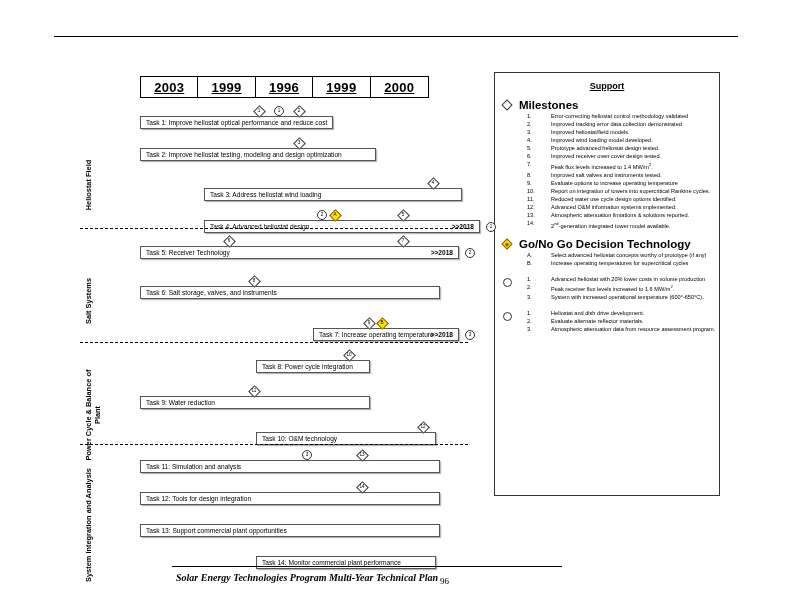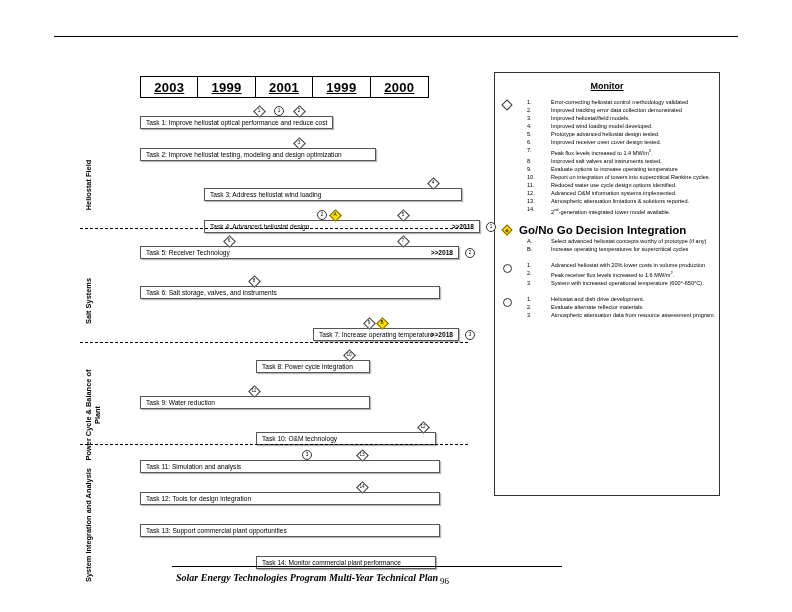--- a/index.html
+++ b/index.html
@@ -85,21 +85,21 @@
 <body>
 
 <div class="page">
 
   <div class="top-rule"></div>
 
   <div class="chart">
     <div class="yearbar" id="yearbar">
         <div class="yearcell">2003</div>
         <div class="yearcell">1999</div>
-        <div class="yearcell">2001</div>
+        <div class="yearcell">1996</div>
         <div class="yearcell">1999</div>
         <div class="yearcell">2000</div>
       </div>
     <div id="lanes-host">
         <div class="lane-label" style="width: 150px; left: 6px; top: 190px;">Heliostat Field</div>
         <div class="bar" style="left: 62px; top: 46px; width: 193px;">
           <span class="lbl">Task 1: Improve heliostat optical performance and reduce cost</span>
         </div>
         <div class="mk" style="left: 175px; top: 35px;">
           <span class="dia"></span>
@@ -234,26 +234,27 @@
         <div class="bar" style="left: 178px; top: 486px; width: 180px;">
           <span class="lbl">Task 14: Monitor commercial plant performance</span>
         </div>
         <div class="sep" style="left: 2px; top: 158px; width: 388px;"></div>
         <div class="sep" style="left: 2px; top: 272px; width: 388px;"></div>
         <div class="sep" style="left: 2px; top: 374px; width: 388px;"></div>
       </div>
   </div>
 
   <div class="legend">
-    <div class="legend-title">Monitor</div>
+    <div class="legend-title">Support</div>
     <div id="legend-host">
         <div class="lg-sec">
           <span class="glyph">
             <span class="d"></span>
           </span>
+          <div class="lg-head">Milestones</div>
           <ul class="lg-list">
             <li><span class="n">1.</span><span>Error-correcting heliostat control methodology validated</span></li>
             <li><span class="n">2.</span><span>Improved tracking error data collection demonstrated</span></li>
             <li><span class="n">3.</span><span>Improved heliostat/field models.</span></li>
             <li><span class="n">4.</span><span>Improved wind loading model developed.</span></li>
             <li><span class="n">5.</span><span>Prototype advanced heliostat design tested.</span></li>
             <li><span class="n">6.</span><span>Improved receiver oven cover design tested.</span></li>
             <li><span class="n">7.</span><span>Peak flux levels increased to 1.4 MW/m<sup>2</sup>.</span></li>
             <li><span class="n">8.</span><span>Improved salt valves and instruments tested.</span></li>
             <li><span class="n">9.</span><span>Evaluate options to increase operating temperature</span></li>
@@ -261,21 +262,21 @@
             <li><span class="n">11.</span><span>Reduced water use cycle design options identified.</span></li>
             <li><span class="n">12.</span><span>Advanced O&amp;M information systems implemented.</span></li>
             <li><span class="n">13.</span><span>Atmospheric attenuation limiations &amp; solutions reported.</span></li>
             <li><span class="n">14.</span><span>2<sup>nd</sup>-generation integrated tower model available.</span></li>
           </ul>
         </div>
         <div class="lg-sec">
           <span class="glyph">
             <span class="d gold"></span>
           </span>
-          <div class="lg-head">Go/No Go Decision Integration</div>
+          <div class="lg-head">Go/No Go Decision Technology</div>
           <ul class="lg-list">
             <li><span class="n">A.</span><span>Select advanced heliostat concepts worthy of prototype (if any)</span></li>
             <li><span class="n">B.</span><span>Increase operating temperatures for supercritical cycles</span></li>
           </ul>
         </div>
         <div class="lg-sec">
           <span class="glyph">
             <span class="c"></span>
           </span>
           <ul class="lg-list">

